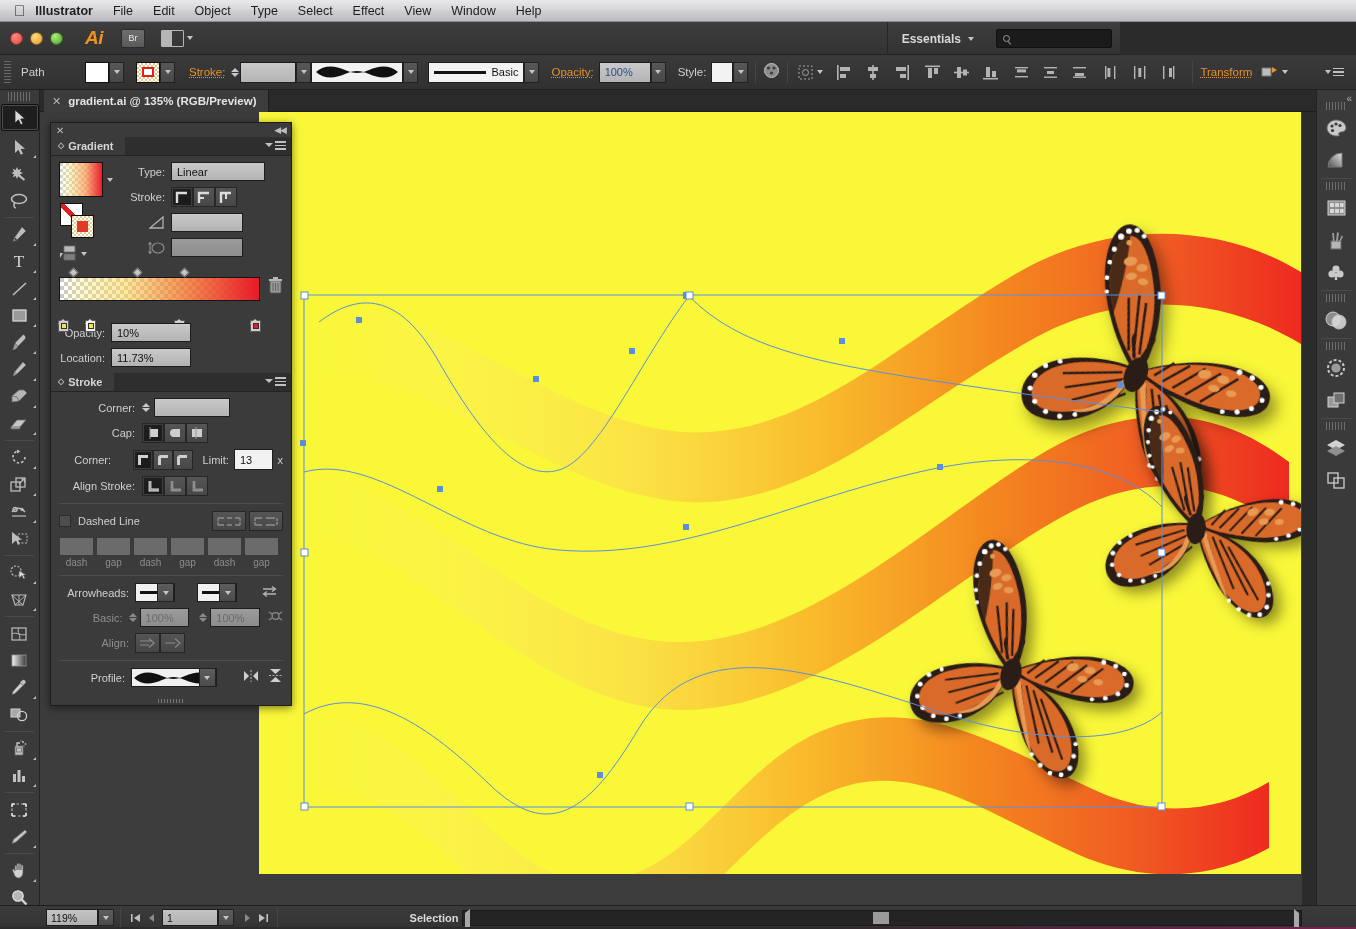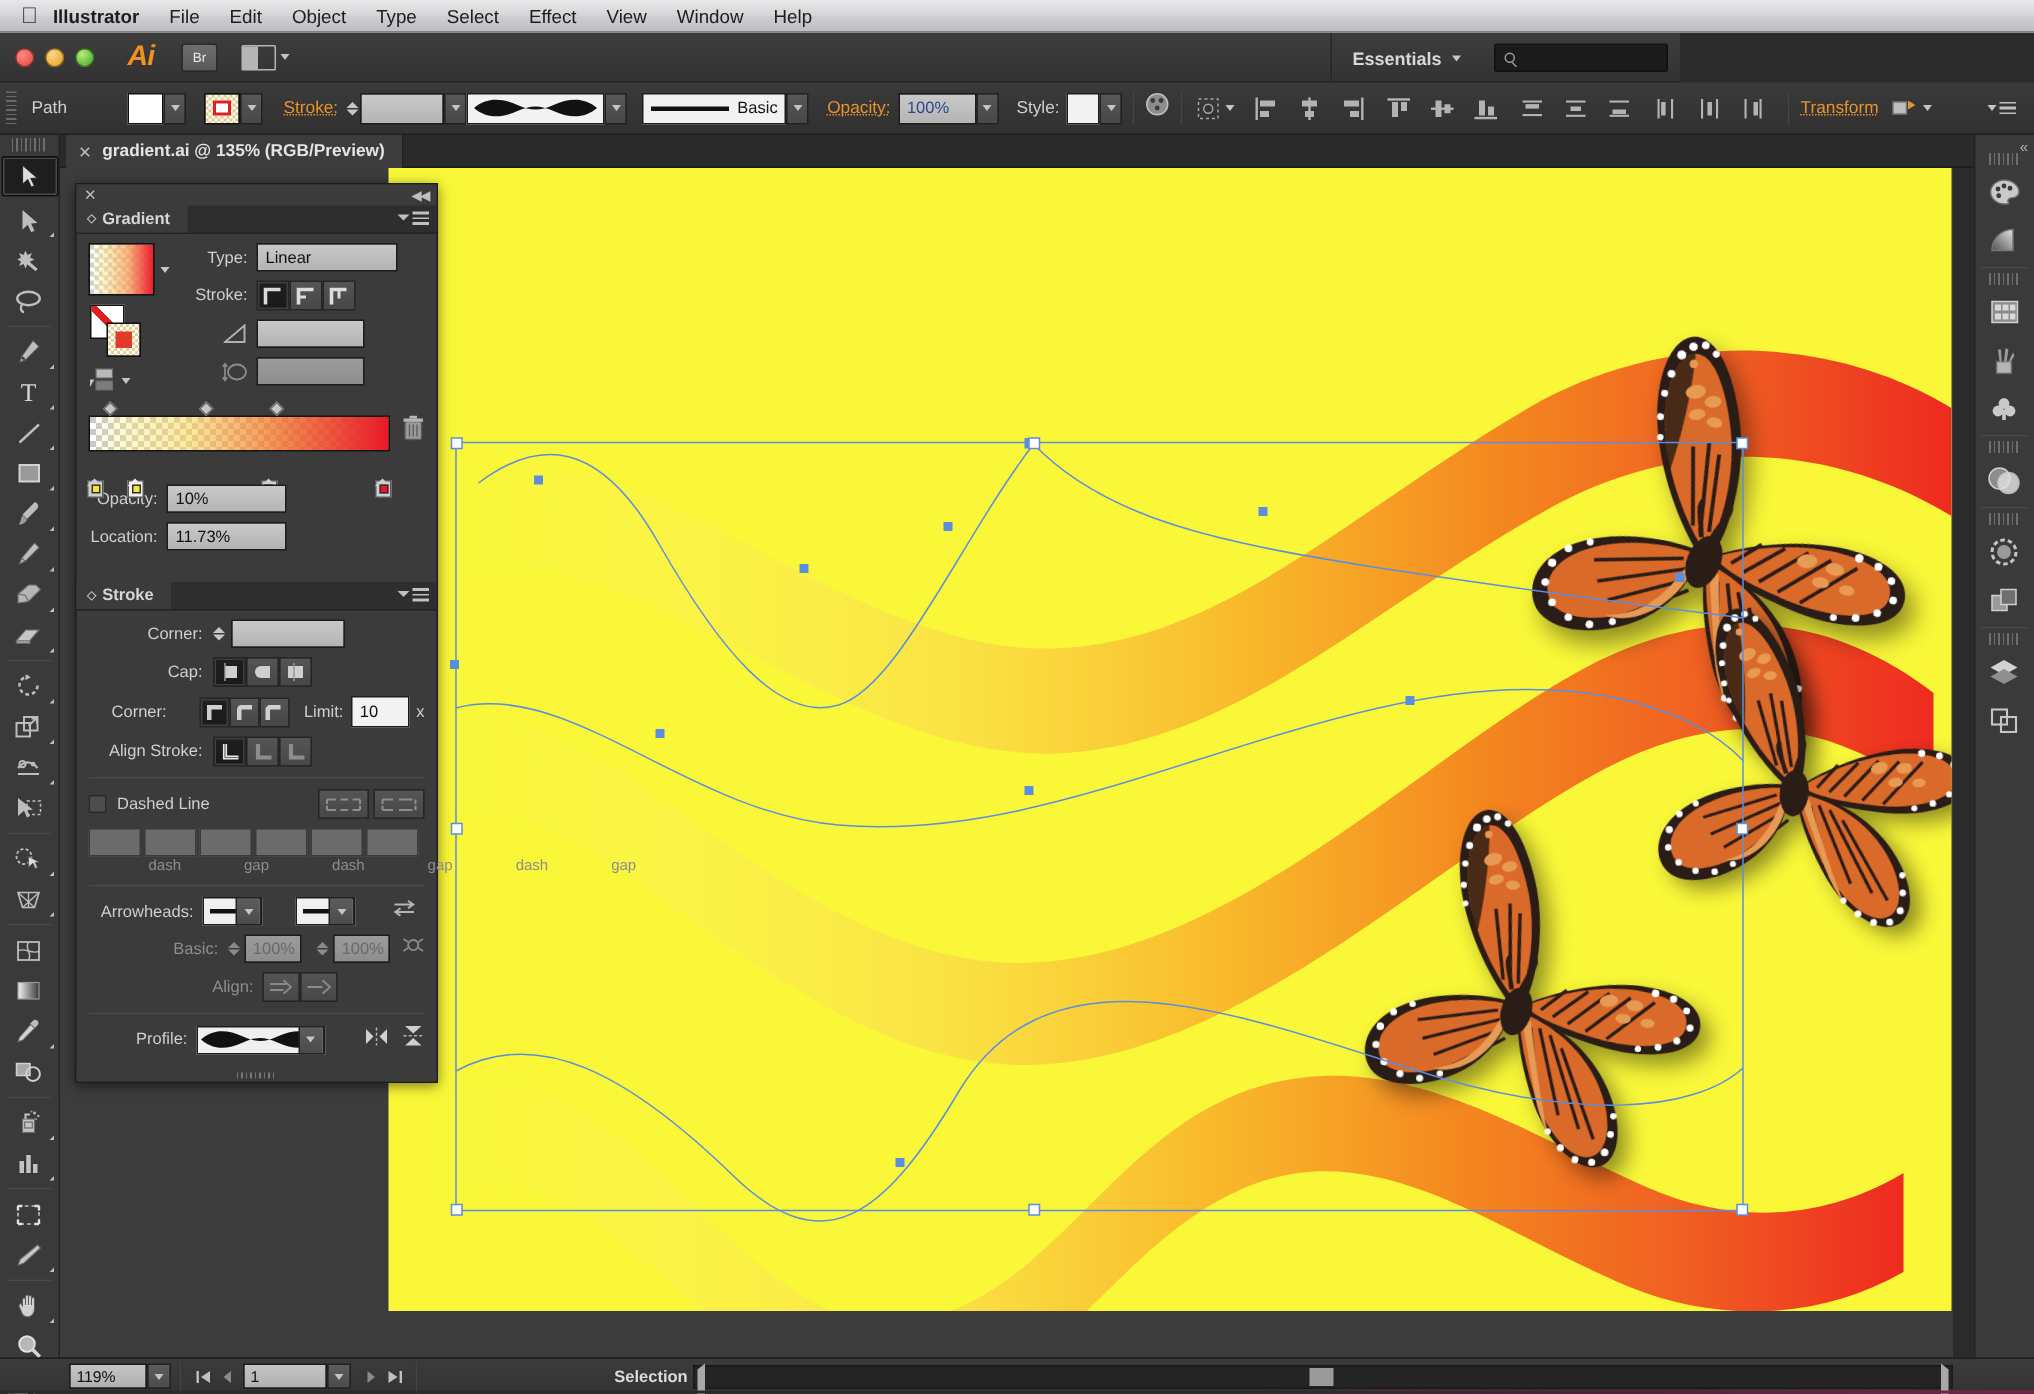--- a/index.html
+++ b/index.html
@@ -129,21 +129,21 @@
     border-bottom:1px solid #232323; position:relative; }
   .pnl-tab { height:19px; background:#3b3b3b; padding:0 12px 0 7px; display:flex;
     align-items:center; color:#d6d6d6; font-size:11px; font-weight:bold; }
   .pnl-tab .dia { color:#bdbdbd; font-size:8px; margin-right:4px; }
   .pnl-menu { position:absolute; right:5px; top:4px; display:flex; align-items:center; gap:2px; }
   .pnl-menu .mtri { width:0;height:0;border-left:4px solid transparent;border-right:4px solid transparent;border-top:4px solid #c0c0c0;}
   .pnl-menu .mlines { display:flex;flex-direction:column;gap:2px; }
   .pnl-menu .mlines i { width:11px;height:1.5px;background:#c0c0c0;display:block; }
   .pnl-body { padding:6px 8px 9px; }
   .lbl { color:#cfcfcf; font-size:11px; }
-  .lbl.dim { color:#8d8d8d;margin-left:40px; }
+  .lbl.dim { color:#8d8d8d; }
   .row { display:flex; align-items:center; margin-bottom:6px; }
   .selbox { background:linear-gradient(#c9c9c9,#b3b3b3); border:1px solid #1d1d1d; height:19px;
     display:flex; align-items:center; color:#111; font-size:11px; padding-left:5px; position:relative; }
   .selbox .dd { position:absolute;right:0;top:-1px;bottom:-1px;width:17px;
     background:linear-gradient(#5d5d5d,#4b4b4b); border:1px solid #222;
     display:flex;align-items:center;justify-content:center; }
   .selbox.dis { background:linear-gradient(#9b9b9b,#8d8d8d); color:#6a6a6a; }
   .tgl { width:22px;height:20px; background:linear-gradient(#555,#474747); border:1px solid #262626;
     display:flex;align-items:center;justify-content:center; }
   .tgl.on { background:linear-gradient(#1f1f1f,#1a1a1a); box-shadow:inset 0 0 0 1px #3e3e3e; }
@@ -1008,21 +1008,21 @@
           <rect x="5" y="0" width="5" height="2" fill="#b5b5b5"></rect>
           <path d="M5 6 L5 14 M7.5 6 L7.5 14 M10 6 L10 14" stroke="#5a5a5a" stroke-width="0.9"></path>
         </svg>
       </span>
     </div>
 
     <div class="row" style="margin-top:22px;justify-content:flex-end">
       <span class="lbl" style="margin-right:6px">Opacity:</span>
       <span class="selbox" style="width:80px;margin-right:92px">10%</span>
     </div>
-    <div class="row" style="justify-content:flex-end;margin-bottom:15px">
+    <div class="row" style="justify-content:flex-end;margin-bottom:0">
       <span class="lbl" style="margin-right:6px">Location:</span>
       <span class="selbox" style="width:80px;margin-right:92px">11.73%</span>
     </div>
   </div>
 
   <div class="pnl-tabrow">
     <div class="pnl-tab">
       <span class="dia">◇</span>
       <span>Stroke</span>
     </div>
@@ -1078,21 +1078,21 @@
         <svg width="15" height="13" viewBox="0 0 15 13">
             <path d="M2 12 L2 5 A3 3 0 0 1 5 2 L12 2 L12 5 L5 5 L5 12 Z" fill="#cfcfcf"></path>
           </svg>
       </span>
       <span class="tgl">
         <svg width="15" height="13" viewBox="0 0 15 13">
             <path d="M2 12 L2 4 L4 2 L12 2 L12 5 L5 5 L5 12 Z" fill="#cfcfcf"></path>
           </svg>
       </span>
       <span class="lbl" style="margin-left:10px;margin-right:5px">Limit:</span>
-      <span class="fldbox fldwhite" style="width:42px">10</span>
+      <span class="fldbox fldwhite" style="width:42px">13</span>
       <span class="lbl" style="margin-left:5px">x</span>
     </div>
 
     <div class="row">
       <span class="lbl" style="width:76px;text-align:right;margin-right:7px">Align Stroke:</span>
       <span class="tgl on">
         <svg width="15" height="13" viewBox="0 0 15 13">
             <path d="M4 1 L4 10 L13 10" fill="none" stroke="#e6e6e6" stroke-width="2.8"></path>
             <path d="M4 1 L4 10 L13 10" fill="none" stroke="#6a6a6a" stroke-width="0.8"></path>
           </svg>

